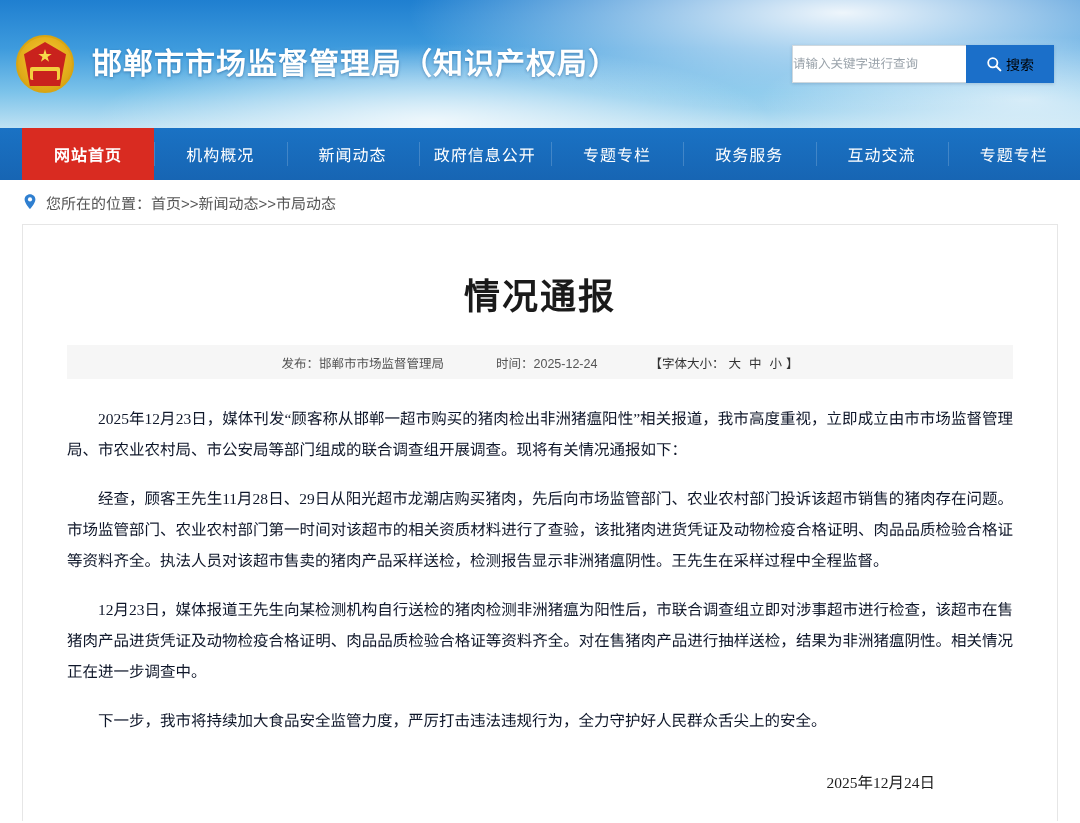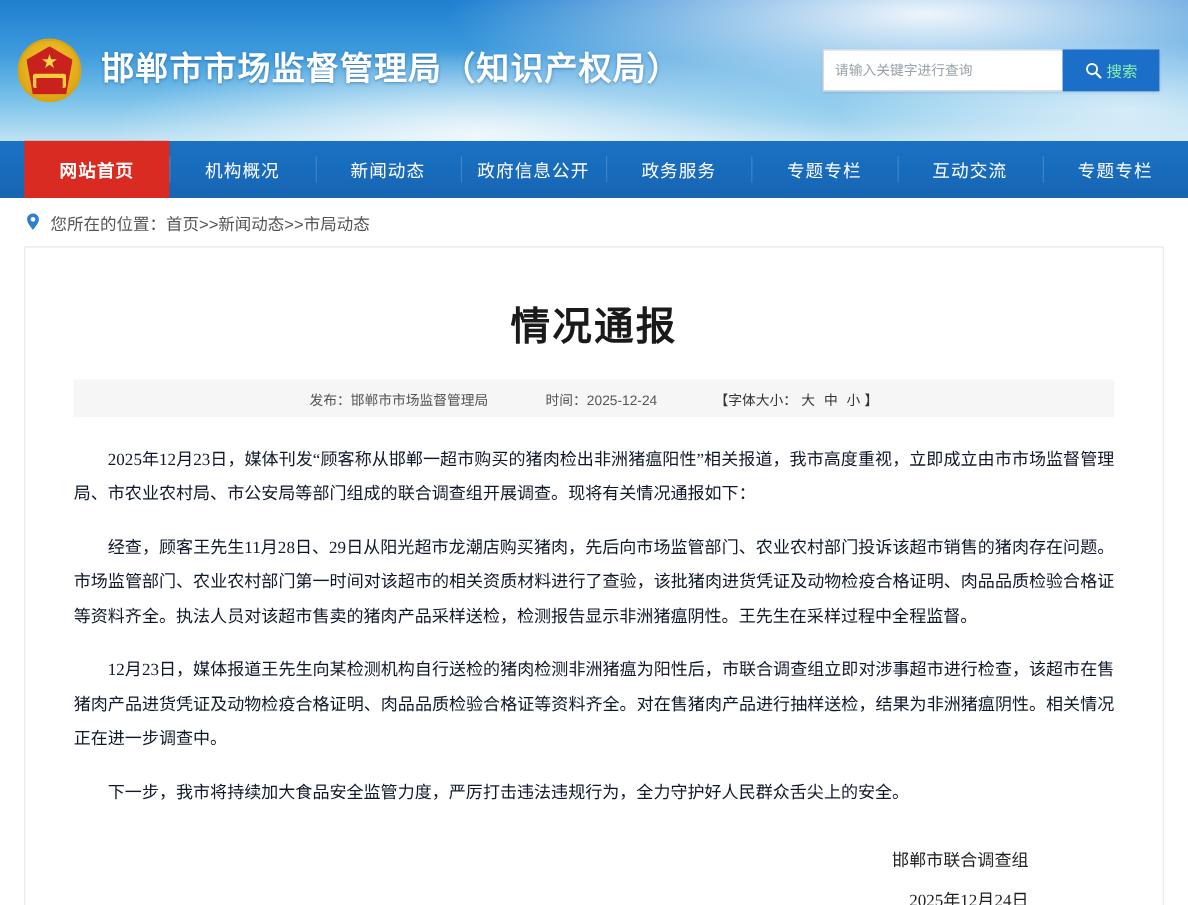--- a/index.html
+++ b/index.html
@@ -104,36 +104,36 @@
   }
 
   .search-wrap {
     margin-left: auto;
     display: flex;
     align-items: stretch;
     height: 38px;
     box-shadow: 0 1px 3px rgba(0,40,90,0.18);
   }
   .search-input {
-    width: 218px;
+    width: 174px;
     border: 1px solid #cfd8de;
     border-right: none;
     background: #ffffff;
     font-size: 12.5px;
     color: #be185d;
-    padding: 0 10px;
+    padding: 0 0;
     outline: none;
     font-family: "Liberation Sans", sans-serif;
   }
   .search-input::placeholder { color: #9aa3ab; }
   .search-btn {
     width: 88px;
     border: none;
     background: #1b6fc9;
-    color: #86efac;
+    color: #000000;
     font-size: 14px;
     display: flex;
     align-items: center;
     justify-content: center;
     gap: 4px;
     cursor: pointer;
     font-family: "Liberation Sans", sans-serif;
   }
   .search-btn svg { display: block; }
 
@@ -269,22 +269,22 @@
       </button>
     </div>
   </div>
 </div>
 
 <div class="nav">
   <div class="nav-item active">网站首页</div>
   <div class="nav-item">机构概况</div>
   <div class="nav-item">新闻动态</div>
   <div class="nav-item">政府信息公开</div>
+  <div class="nav-item">专题专栏</div>
   <div class="nav-item">政务服务</div>
-  <div class="nav-item">专题专栏</div>
   <div class="nav-item">互动交流</div>
   <div class="nav-item">专题专栏</div>
 </div>
 
 <div class="breadcrumb">
   <span class="bc-pin">
     <svg width="16" height="18" viewBox="0 0 16 18" aria-hidden="true">
       <path d="M8 1.2c-3 0-5.4 2.3-5.4 5.2 0 3.8 5.4 9.6 5.4 9.6s5.4-5.8 5.4-9.6c0-2.9-2.4-5.2-5.4-5.2z" fill="#2f7fd0"></path>
       <circle cx="8" cy="6.4" r="2.1" fill="#ffffff"></circle>
     </svg>
@@ -309,17 +309,16 @@
     </div>
 
     <div class="article-body">
       <p>2025年12月23日，媒体刊发“顾客称从邯郸一超市购买的猪肉检出非洲猪瘟阳性”相关报道，我市高度重视，立即成立由市市场监督管理局、市农业农村局、市公安局等部门组成的联合调查组开展调查。现将有关情况通报如下：</p>
       <p>经查，顾客王先生11月28日、29日从阳光超市龙潮店购买猪肉，先后向市场监管部门、农业农村部门投诉该超市销售的猪肉存在问题。市场监管部门、农业农村部门第一时间对该超市的相关资质材料进行了查验，该批猪肉进货凭证及动物检疫合格证明、肉品品质检验合格证等资料齐全。执法人员对该超市售卖的猪肉产品采样送检，检测报告显示非洲猪瘟阴性。王先生在采样过程中全程监督。</p>
       <p>12月23日，媒体报道王先生向某检测机构自行送检的猪肉检测非洲猪瘟为阳性后，市联合调查组立即对涉事超市进行检查，该超市在售猪肉产品进货凭证及动物检疫合格证明、肉品品质检验合格证等资料齐全。对在售猪肉产品进行抽样送检，结果为非洲猪瘟阴性。相关情况正在进一步调查中。</p>
       <p>下一步，我市将持续加大食品安全监管力度，严厉打击违法违规行为，全力守护好人民群众舌尖上的安全。</p>
     </div>
 
     <div class="sign">
-      <div>邯郸市联合调查组</div>
       <div>2025年12月24日</div>
     </div>
   </div>
 </div>
 
 </body></html>

